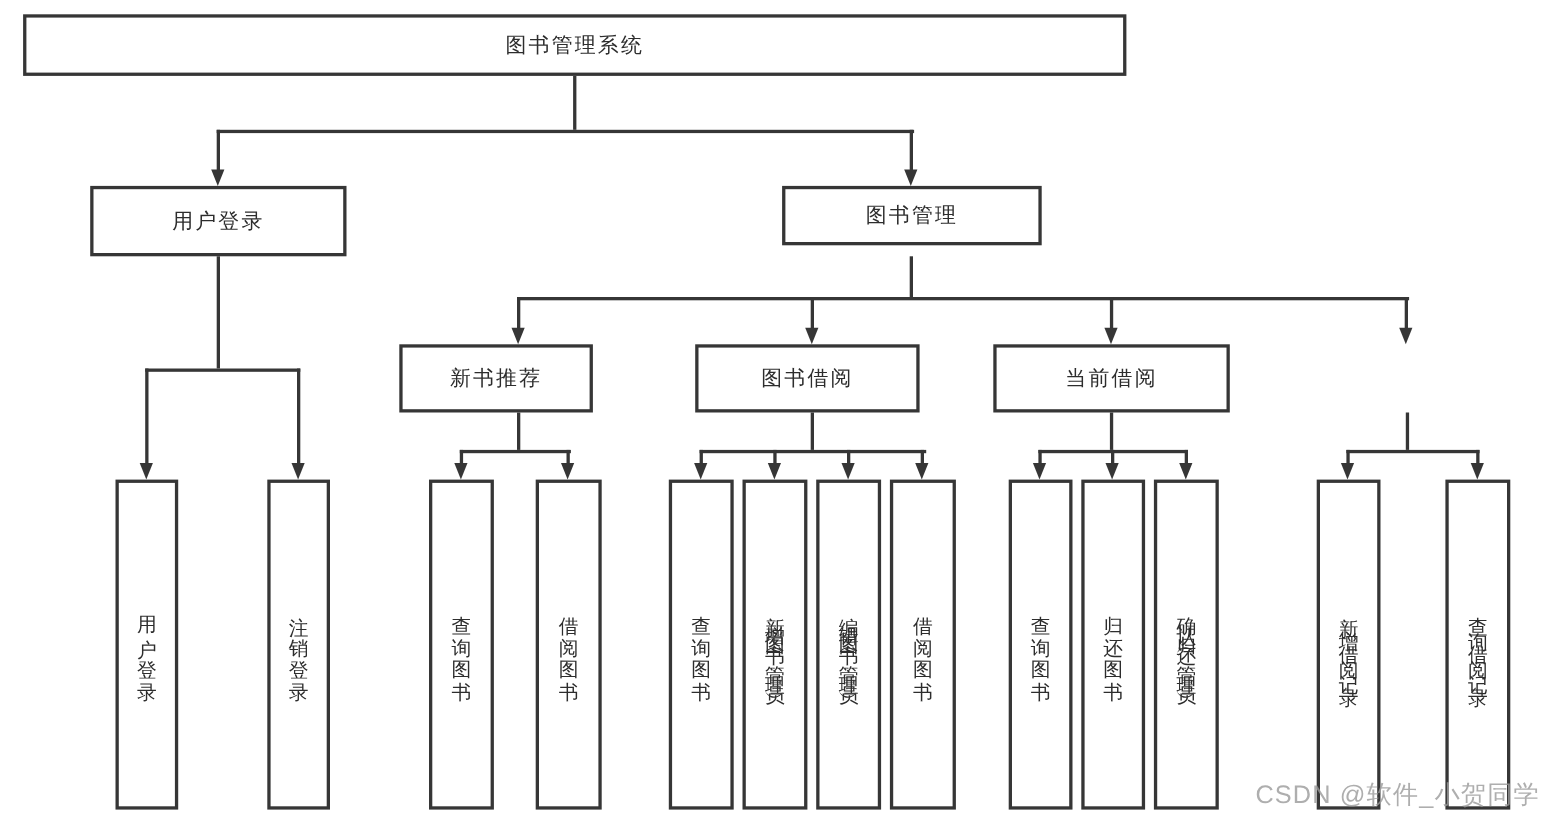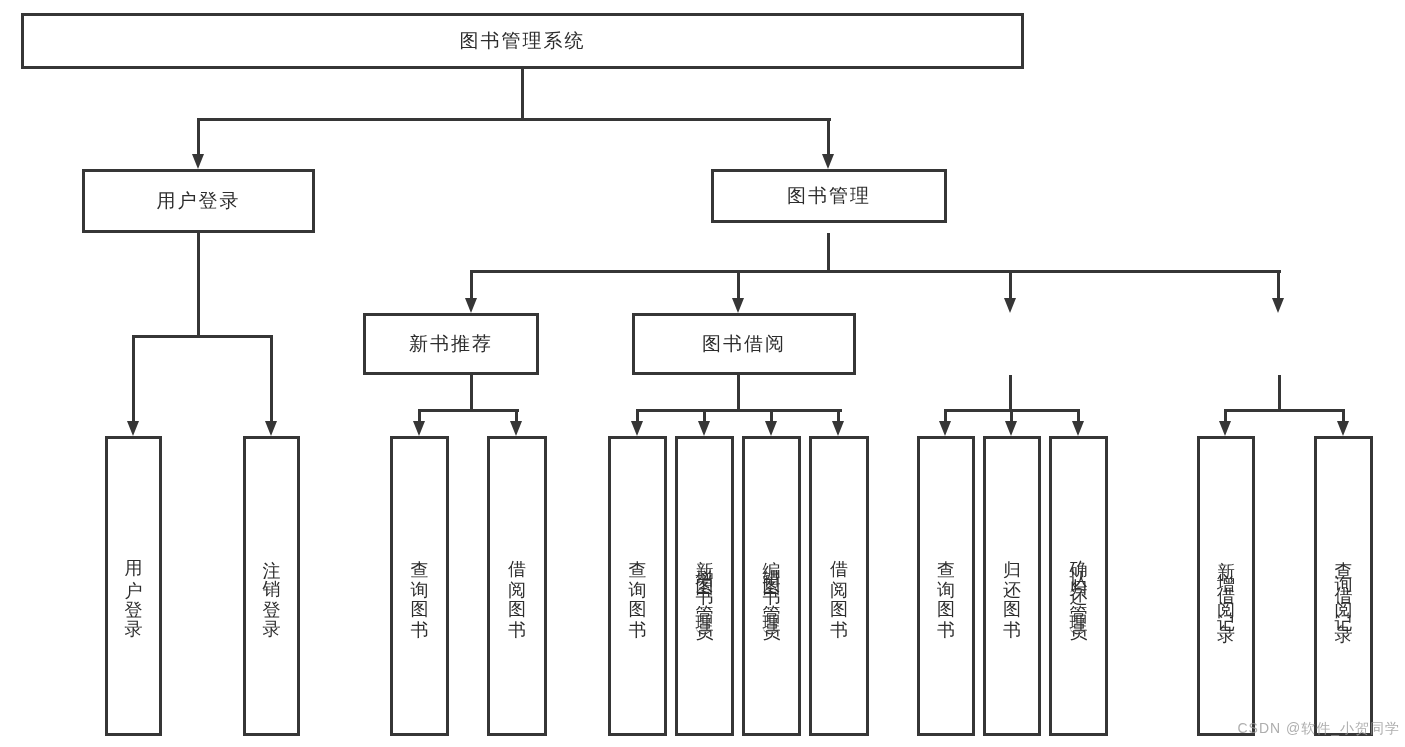--- a/index.html
+++ b/index.html
@@ -61,39 +61,40 @@
     position: absolute; left: 0; bottom: 0;
     width: 0; height: 0;
     border-left: 6.5px solid transparent;
     border-right: 6.5px solid transparent;
     border-top: 15px solid #363636;
   }
   .watermark {
     position: absolute;
     right: 5px;
     bottom: 9px;
-    font-size: 14px;
+    font-size: 23px;
     color: #9a9a9a;
     opacity: 0.8;
     letter-spacing: 1px;
     pointer-events: none;
   }
 </style>
 </head>
 <body>
 
 <div class="canvas">
 
   <div class="node" style="left:21px;top:13px;width:1003px;height:56px">图书管理系统</div>
 
   <div class="node" style="left:82px;top:169px;width:233px;height:64px">用户登录</div>
   <div class="node" style="left:711px;top:169px;width:236px;height:54px">图书管理</div>
 
   <div class="node" style="left:363px;top:313px;width:176px;height:62px">新书推荐</div>
-  <div class="node" style="left:632px;top:313px;width:224px;height:62px">图书借阅</div>
+  <div class="node" style="left:632px;top:313px;width:204px;height:62px">图书借阅</div>
+  <div class="node" style="left:903px;top:313px;width:215px;height:62px">当前借阅</div>
 
   <div class="leaf" style="left:105px;width:57px">
     <span class="sp4">用户登录</span>
   </div>
   <div class="leaf" style="left:243px;width:57px">
     <span class="sp4">注销登录</span>
   </div>
 
   <div class="leaf" style="left:390px;width:59px">
     <span class="sp4">查询图书</span>

